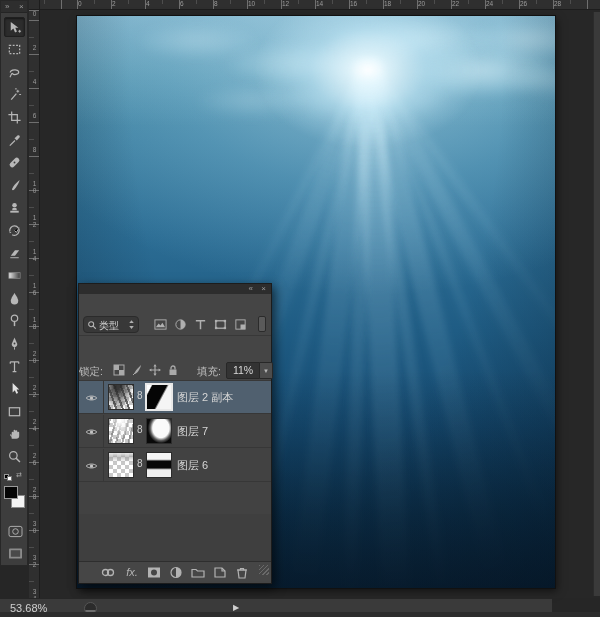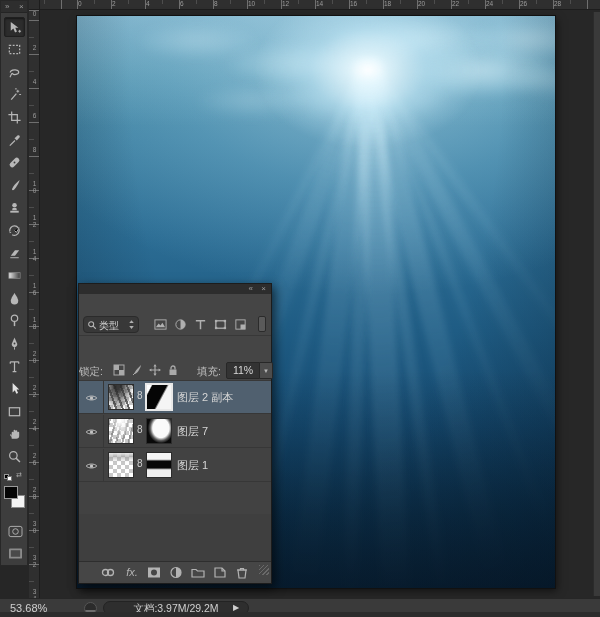--- a/index.html
+++ b/index.html
@@ -100,21 +100,21 @@
   .row-lock { position:absolute; right:12px; top:9px; width:13px; height:13px; }
 
   #panel-spacer { position:absolute; left:0; top:230px; width:100%; height:47px; background:#3f3f3f; }
   #panel-bottombar { position:absolute; left:0; top:277px; width:100%; height:20px; background:#464646; border-top:1px solid #2e2e2e; }
   .pb-ic { position:absolute; top:2px; width:18px; height:16px; display:flex; align-items:center; justify-content:center; color:#b3b3b3; }
   .pb-ic svg { width:14px; height:13px; }
   #panel-grip { position:absolute; right:2px; top:281px; width:10px; height:10px;
     background:repeating-linear-gradient(135deg,#6a6a6a 0 1px,transparent 1px 3px); }
 
   
-  #status-bar { position:absolute; left:0; top:598px; width:600px; height:19px; background:#3a3a3a; border-top:1px solid #262626; }
+  #status-bar { position:absolute; left:0; top:598px; width:552px; height:19px; background:#3a3a3a; border-top:1px solid #262626; }
   #zoom-level { position:absolute; left:10px; top:3px; font-size:11px; color:#d0d0d0; }
   #status-circle { position:absolute; left:84px; top:3px; width:13px; height:13px; border-radius:50%; background:#2b2b2b; border:1px solid #555; overflow:hidden; }
   #status-circle::after { content:""; position:absolute; left:0; top:7px; width:13px; height:6px; background:#6d6d6d; }
   #doc-pill { position:absolute; left:103px; top:2px; width:146px; height:14px; background:#2e2e2e; border:1px solid #232323; border-radius:7px; font-size:10.5px; color:#cfcfcf; text-align:center; line-height:13px; }
   #status-arrow { position:absolute; left:233px; top:4px; font-size:8px; color:#cfcfcf; }
   #status-bottom-strip { position:absolute; left:0; top:612px; width:600px; height:5px; background:#2c2c2c; }
 </style>
 </head>
 <body>
 
@@ -469,21 +469,21 @@
           <svg viewBox="0 0 16 12">
               <path d="M1.5 6 C4 2.8 12 2.8 14.5 6 C12 9.2 4 9.2 1.5 6 Z" fill="none" stroke="#c4c4c4" stroke-width="1.2"></path>
               <circle cx="8" cy="6" r="2" fill="#c4c4c4"></circle>
             </svg>
         </div>
         <div class="lthumb checker">
           <div class="thumb-fx" style="background:linear-gradient(180deg,rgba(230,230,230,.95) 0%,rgba(150,150,150,.55) 16%,rgba(120,120,120,.2) 26%,transparent 38%);"></div>
         </div>
         <span class="link8">8</span>
         <div class="lmask" style="background:linear-gradient(180deg,#f6f6f6 0 26%,#080808 34% 62%,#efefef 70% 100%);"></div>
-        <span class="lname">图层 1</span>
+        <span class="lname">图层 6</span>
       </div>
 
     </div>
 
     <div id="panel-spacer"></div>
 
     <div id="panel-bottombar">
       <div class="pb-ic" style="left:20px">
         <svg viewBox="0 0 14 13">
             <circle cx="4.5" cy="6.5" r="3" fill="none" stroke="#b3b3b3" stroke-width="1.3"></circle>
@@ -520,17 +520,16 @@
             <path d="M2 4 h10 M5.5 4 v-1.5 h3 V4" fill="none" stroke="#b3b3b3" stroke-width="1.2"></path>
           </svg>
       </div>
     </div>
     <div id="panel-grip"></div>
   </div>
 
   <div id="status-bar">
     <span id="zoom-level">53.68%</span>
     <div id="status-circle"></div>
-    <div id="doc-pill">文档:3.97M/29.2M</div>
     <span id="status-arrow">▶</span>
   </div>
   <div id="status-bottom-strip"></div>
 </div>
 
 </body></html>

